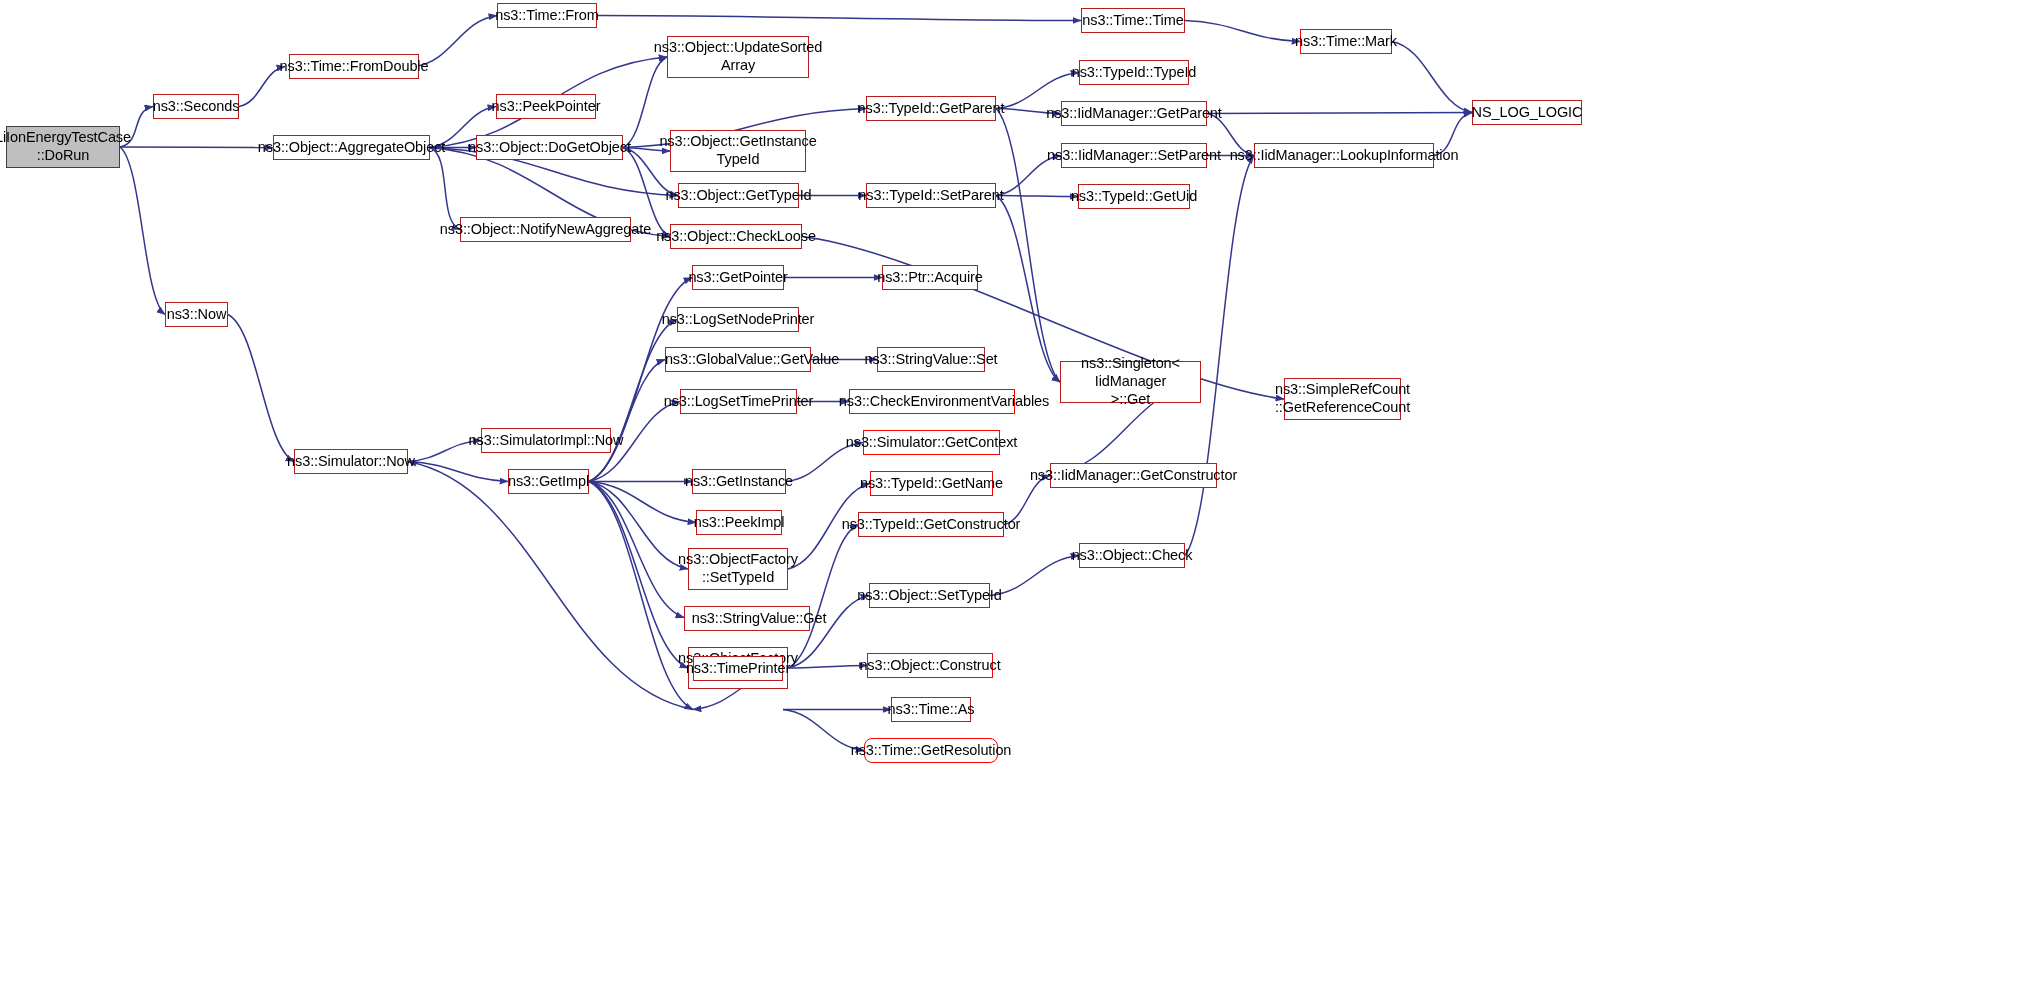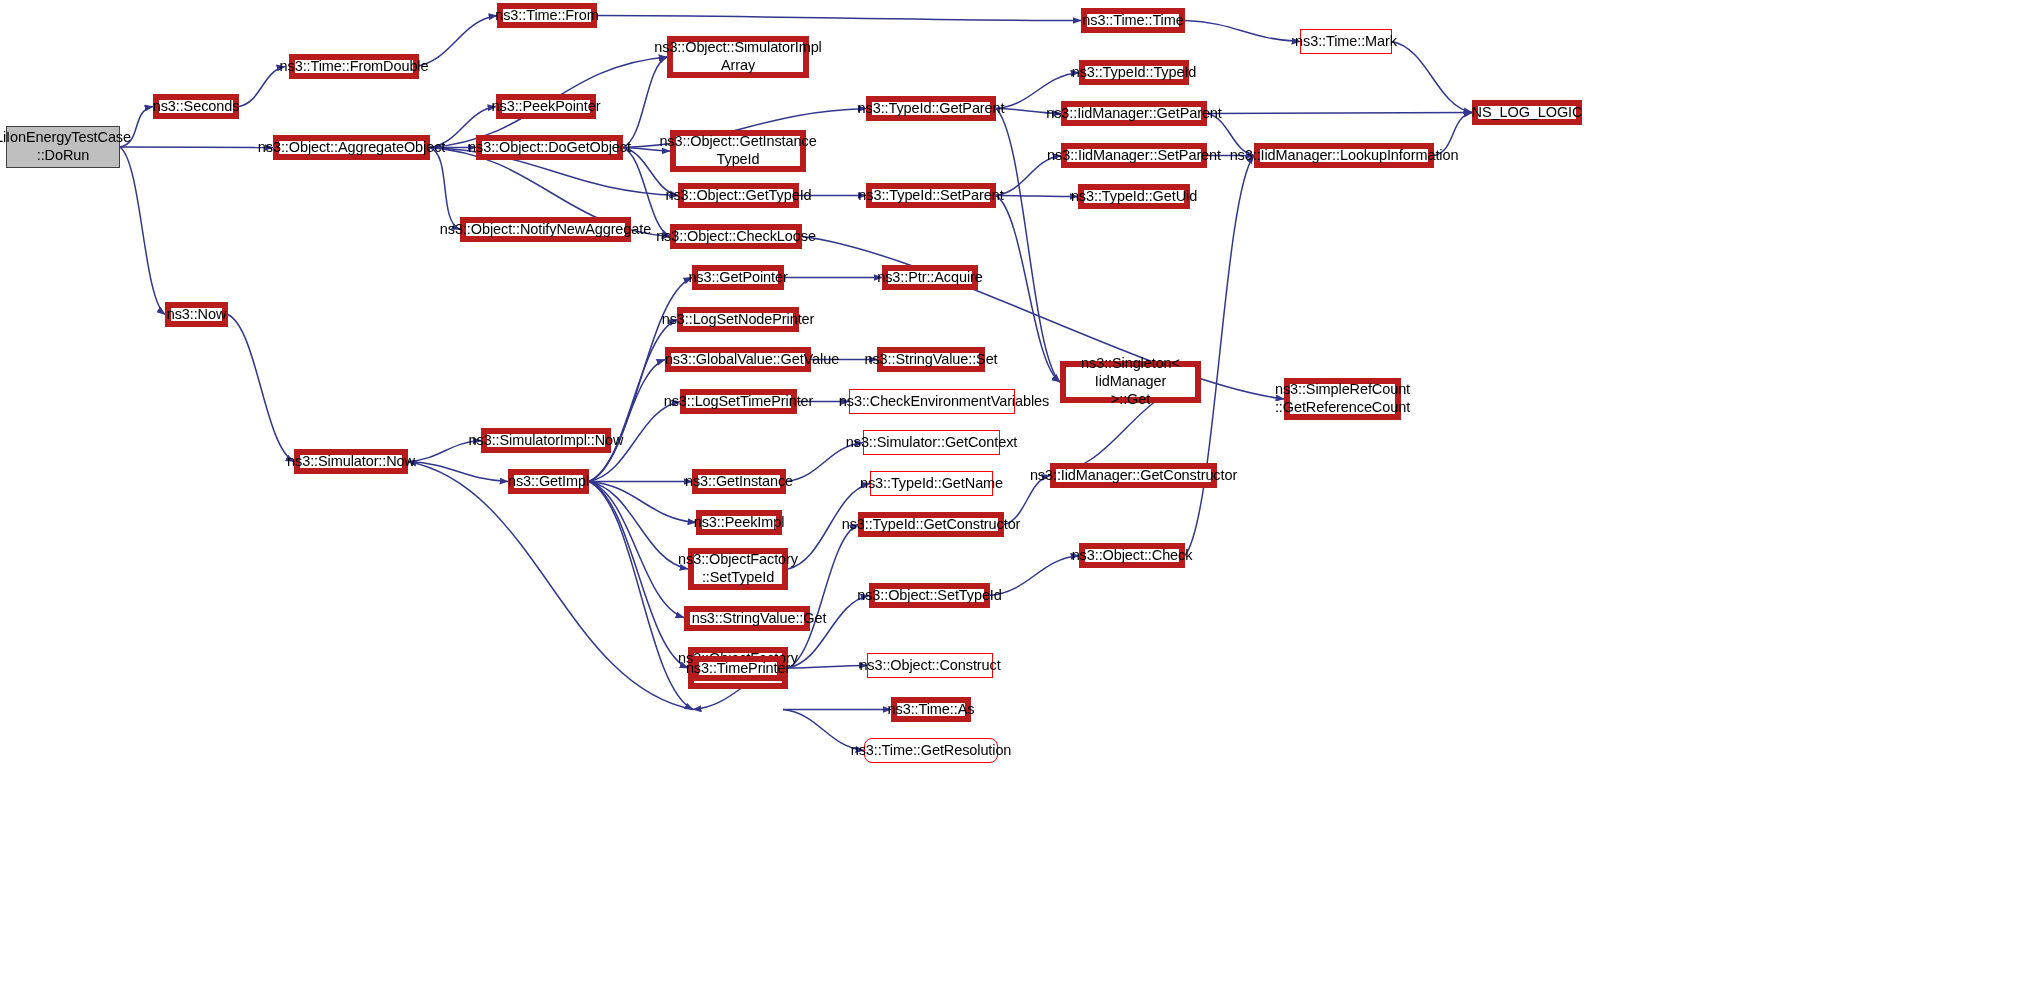--- a/index.html
+++ b/index.html
@@ -25,21 +25,21 @@
     pointer-events: none;
   }
   .node {
     position: absolute;
     box-sizing: border-box;
     display: flex;
     align-items: center;
     justify-content: center;
     text-align: center;
     background: #ffffff;
-    border: 6px solid #b91c1c;
+    border: 1px solid #b91c1c;
     color: #000000;
     font-size: 14.5px;
     line-height: 1.22;
     letter-spacing: -0.1px;
     white-space: pre-line;
     padding: 0 4px;
     z-index: 5;
     cursor: default;
   }
   .node.root {
@@ -126,21 +126,21 @@
   <div id="node-group">
       <div class="node root" style="left: 6px; top: 126px; width: 114px; height: 42px;">LiIonEnergyTestCase
 ::DoRun</div>
       <div class="node" style="left: 153px; top: 94px; width: 86px; height: 25px;">ns3::Seconds</div>
       <div class="node" style="left: 289px; top: 54px; width: 130px; height: 25px;">ns3::Time::FromDouble</div>
       <div class="node" style="left: 497px; top: 3px; width: 100px; height: 25px;">ns3::Time::From</div>
       <div class="node" style="left: 1081px; top: 8px; width: 104px; height: 25px;">ns3::Time::Time</div>
       <div class="node highlight" style="left: 1300px; top: 29px; width: 92px; height: 25px;">ns3::Time::Mark</div>
       <div class="node" style="left: 1472px; top: 100px; width: 110px; height: 25px;">NS_LOG_LOGIC</div>
       <div class="node" style="left: 273px; top: 135px; width: 157px; height: 25px;">ns3::Object::AggregateObject</div>
-      <div class="node" style="left: 667px; top: 36px; width: 142px; height: 42px;">ns3::Object::SimulatorImpl
+      <div class="node" style="left: 667px; top: 36px; width: 142px; height: 42px;">ns3::Object::UpdateSorted
 Array</div>
       <div class="node" style="left: 496px; top: 94px; width: 100px; height: 25px;">ns3::PeekPointer</div>
       <div class="node" style="left: 476px; top: 135px; width: 147px; height: 25px;">ns3::Object::DoGetObject</div>
       <div class="node" style="left: 670px; top: 130px; width: 136px; height: 42px;">ns3::Object::GetInstance
 TypeId</div>
       <div class="node" style="left: 678px; top: 183px; width: 121px; height: 25px;">ns3::Object::GetTypeId</div>
       <div class="node" style="left: 460px; top: 217px; width: 171px; height: 25px;">ns3::Object::NotifyNewAggregate</div>
       <div class="node" style="left: 670px; top: 224px; width: 132px; height: 25px;">ns3::Object::CheckLoose</div>
       <div class="node" style="left: 866px; top: 96px; width: 130px; height: 25px;">ns3::TypeId::GetParent</div>
       <div class="node" style="left: 866px; top: 183px; width: 130px; height: 25px;">ns3::TypeId::SetParent</div>

